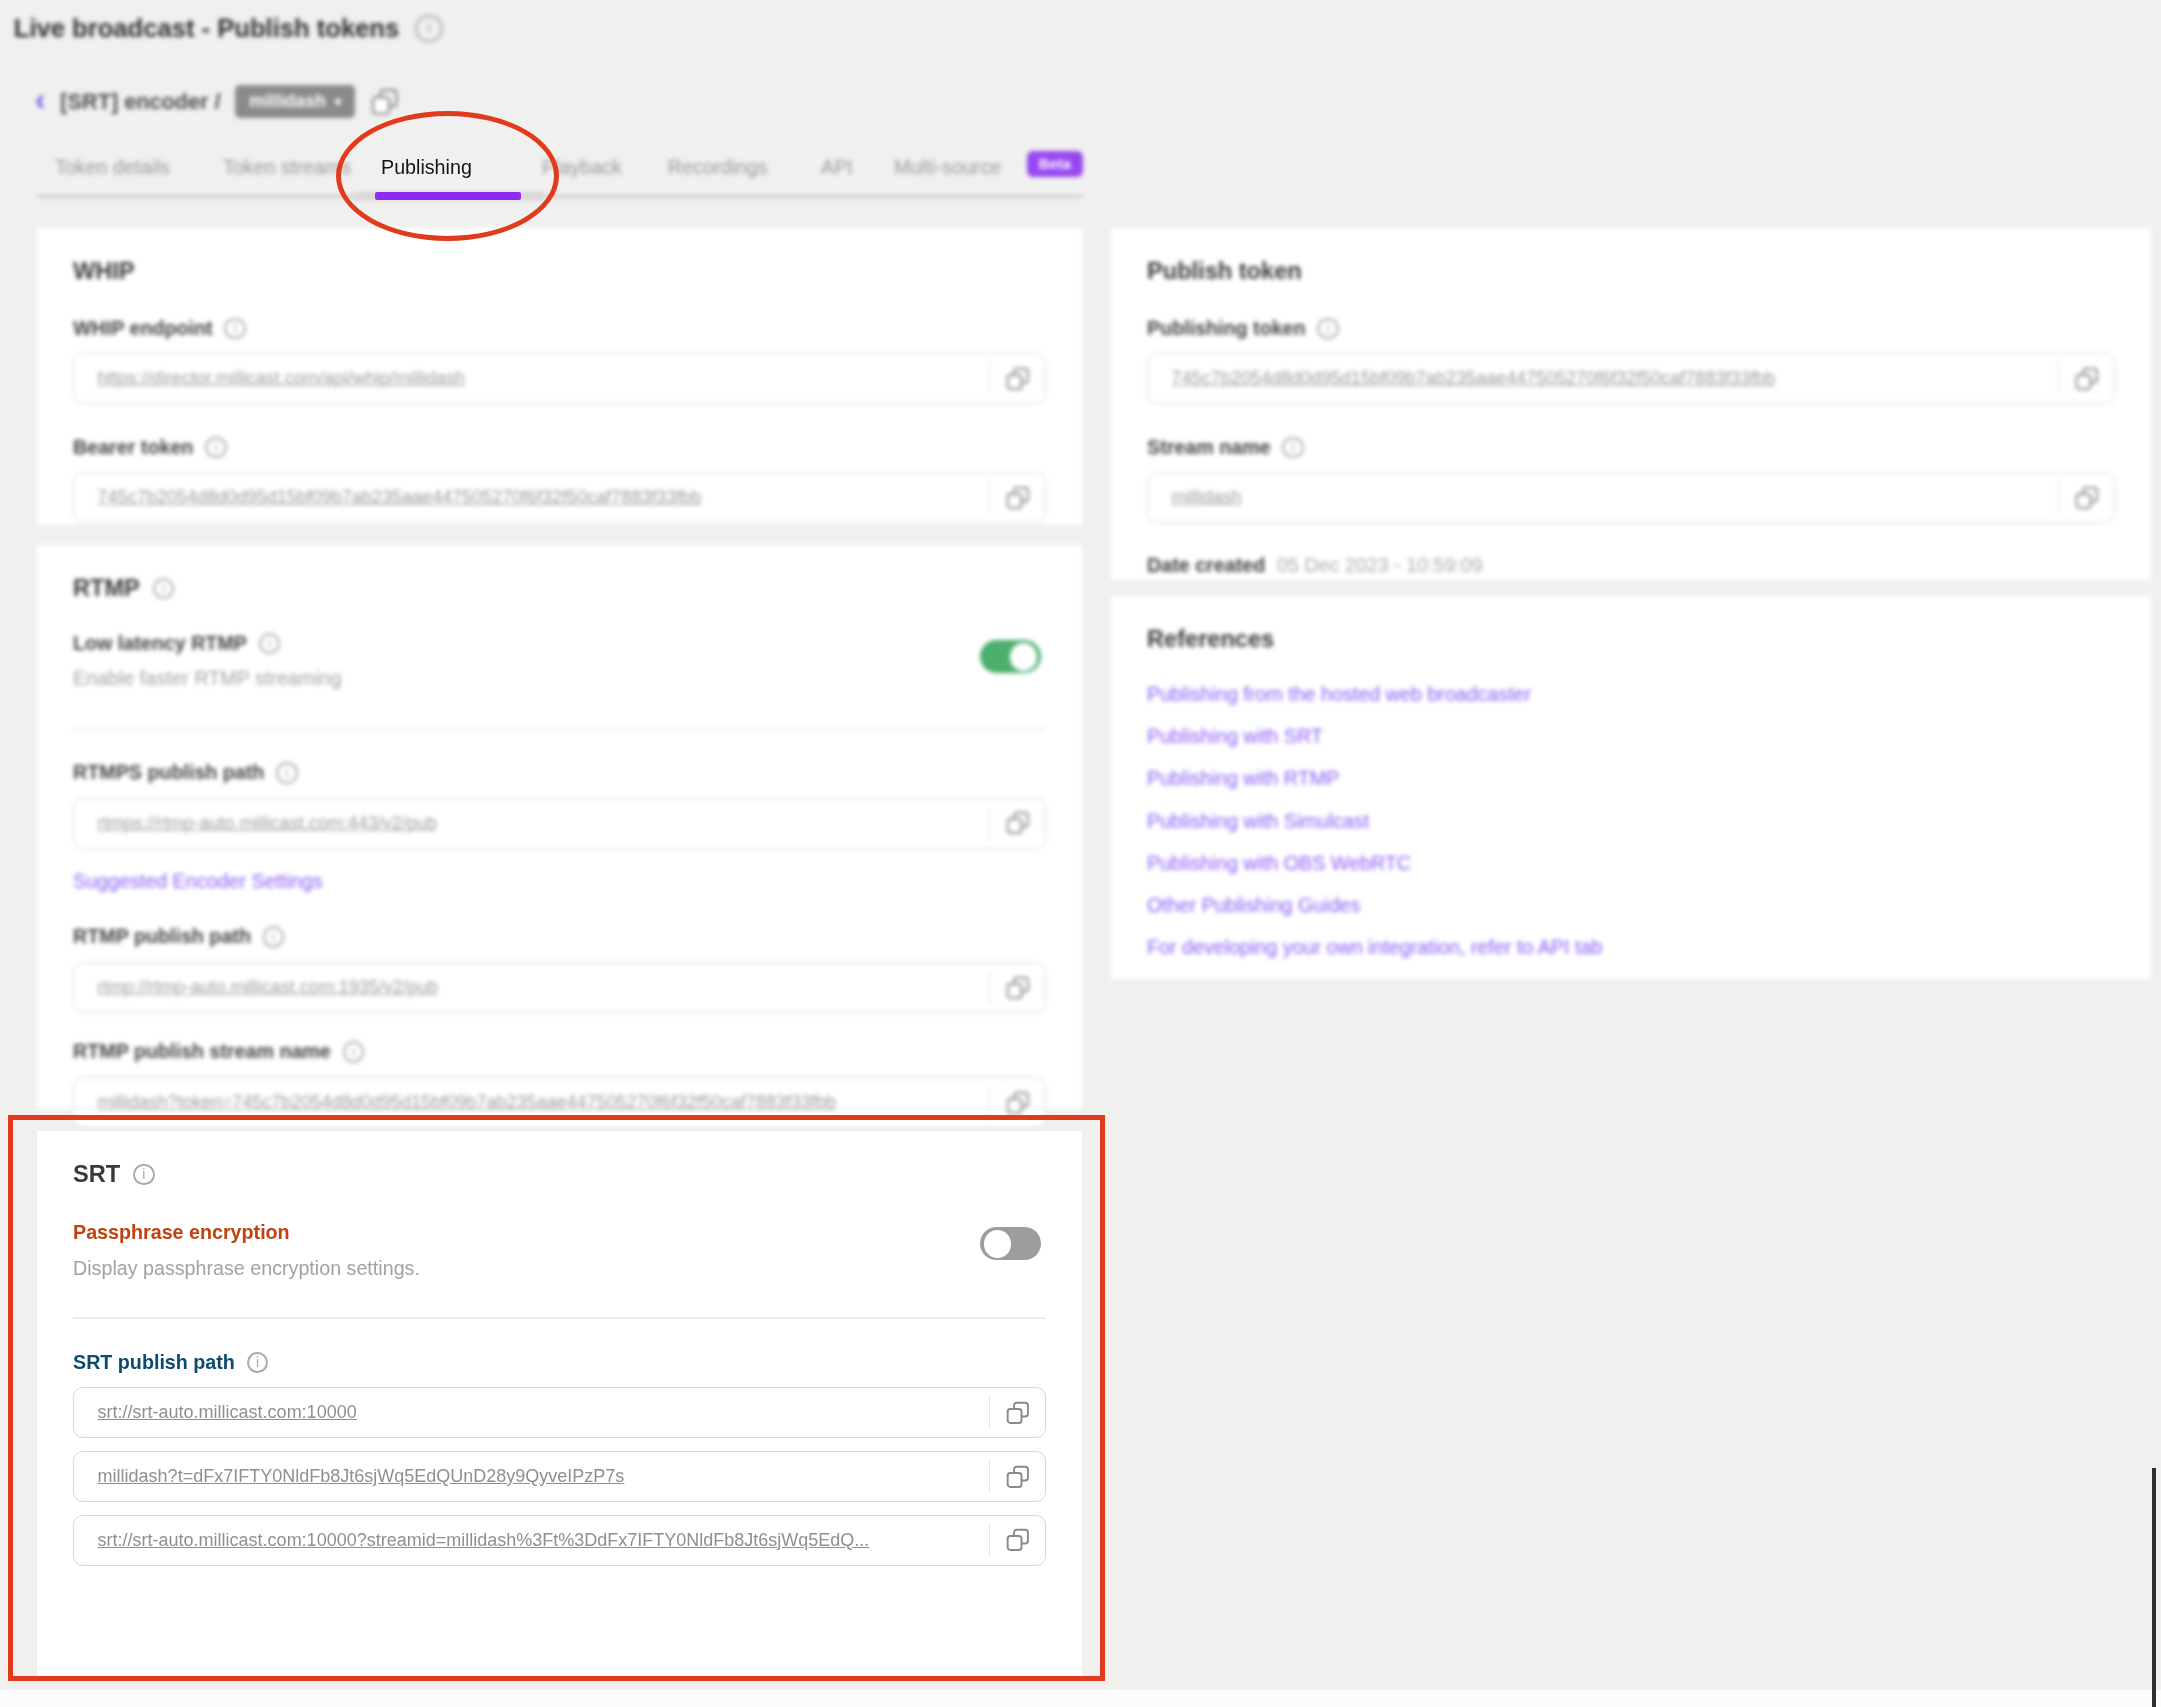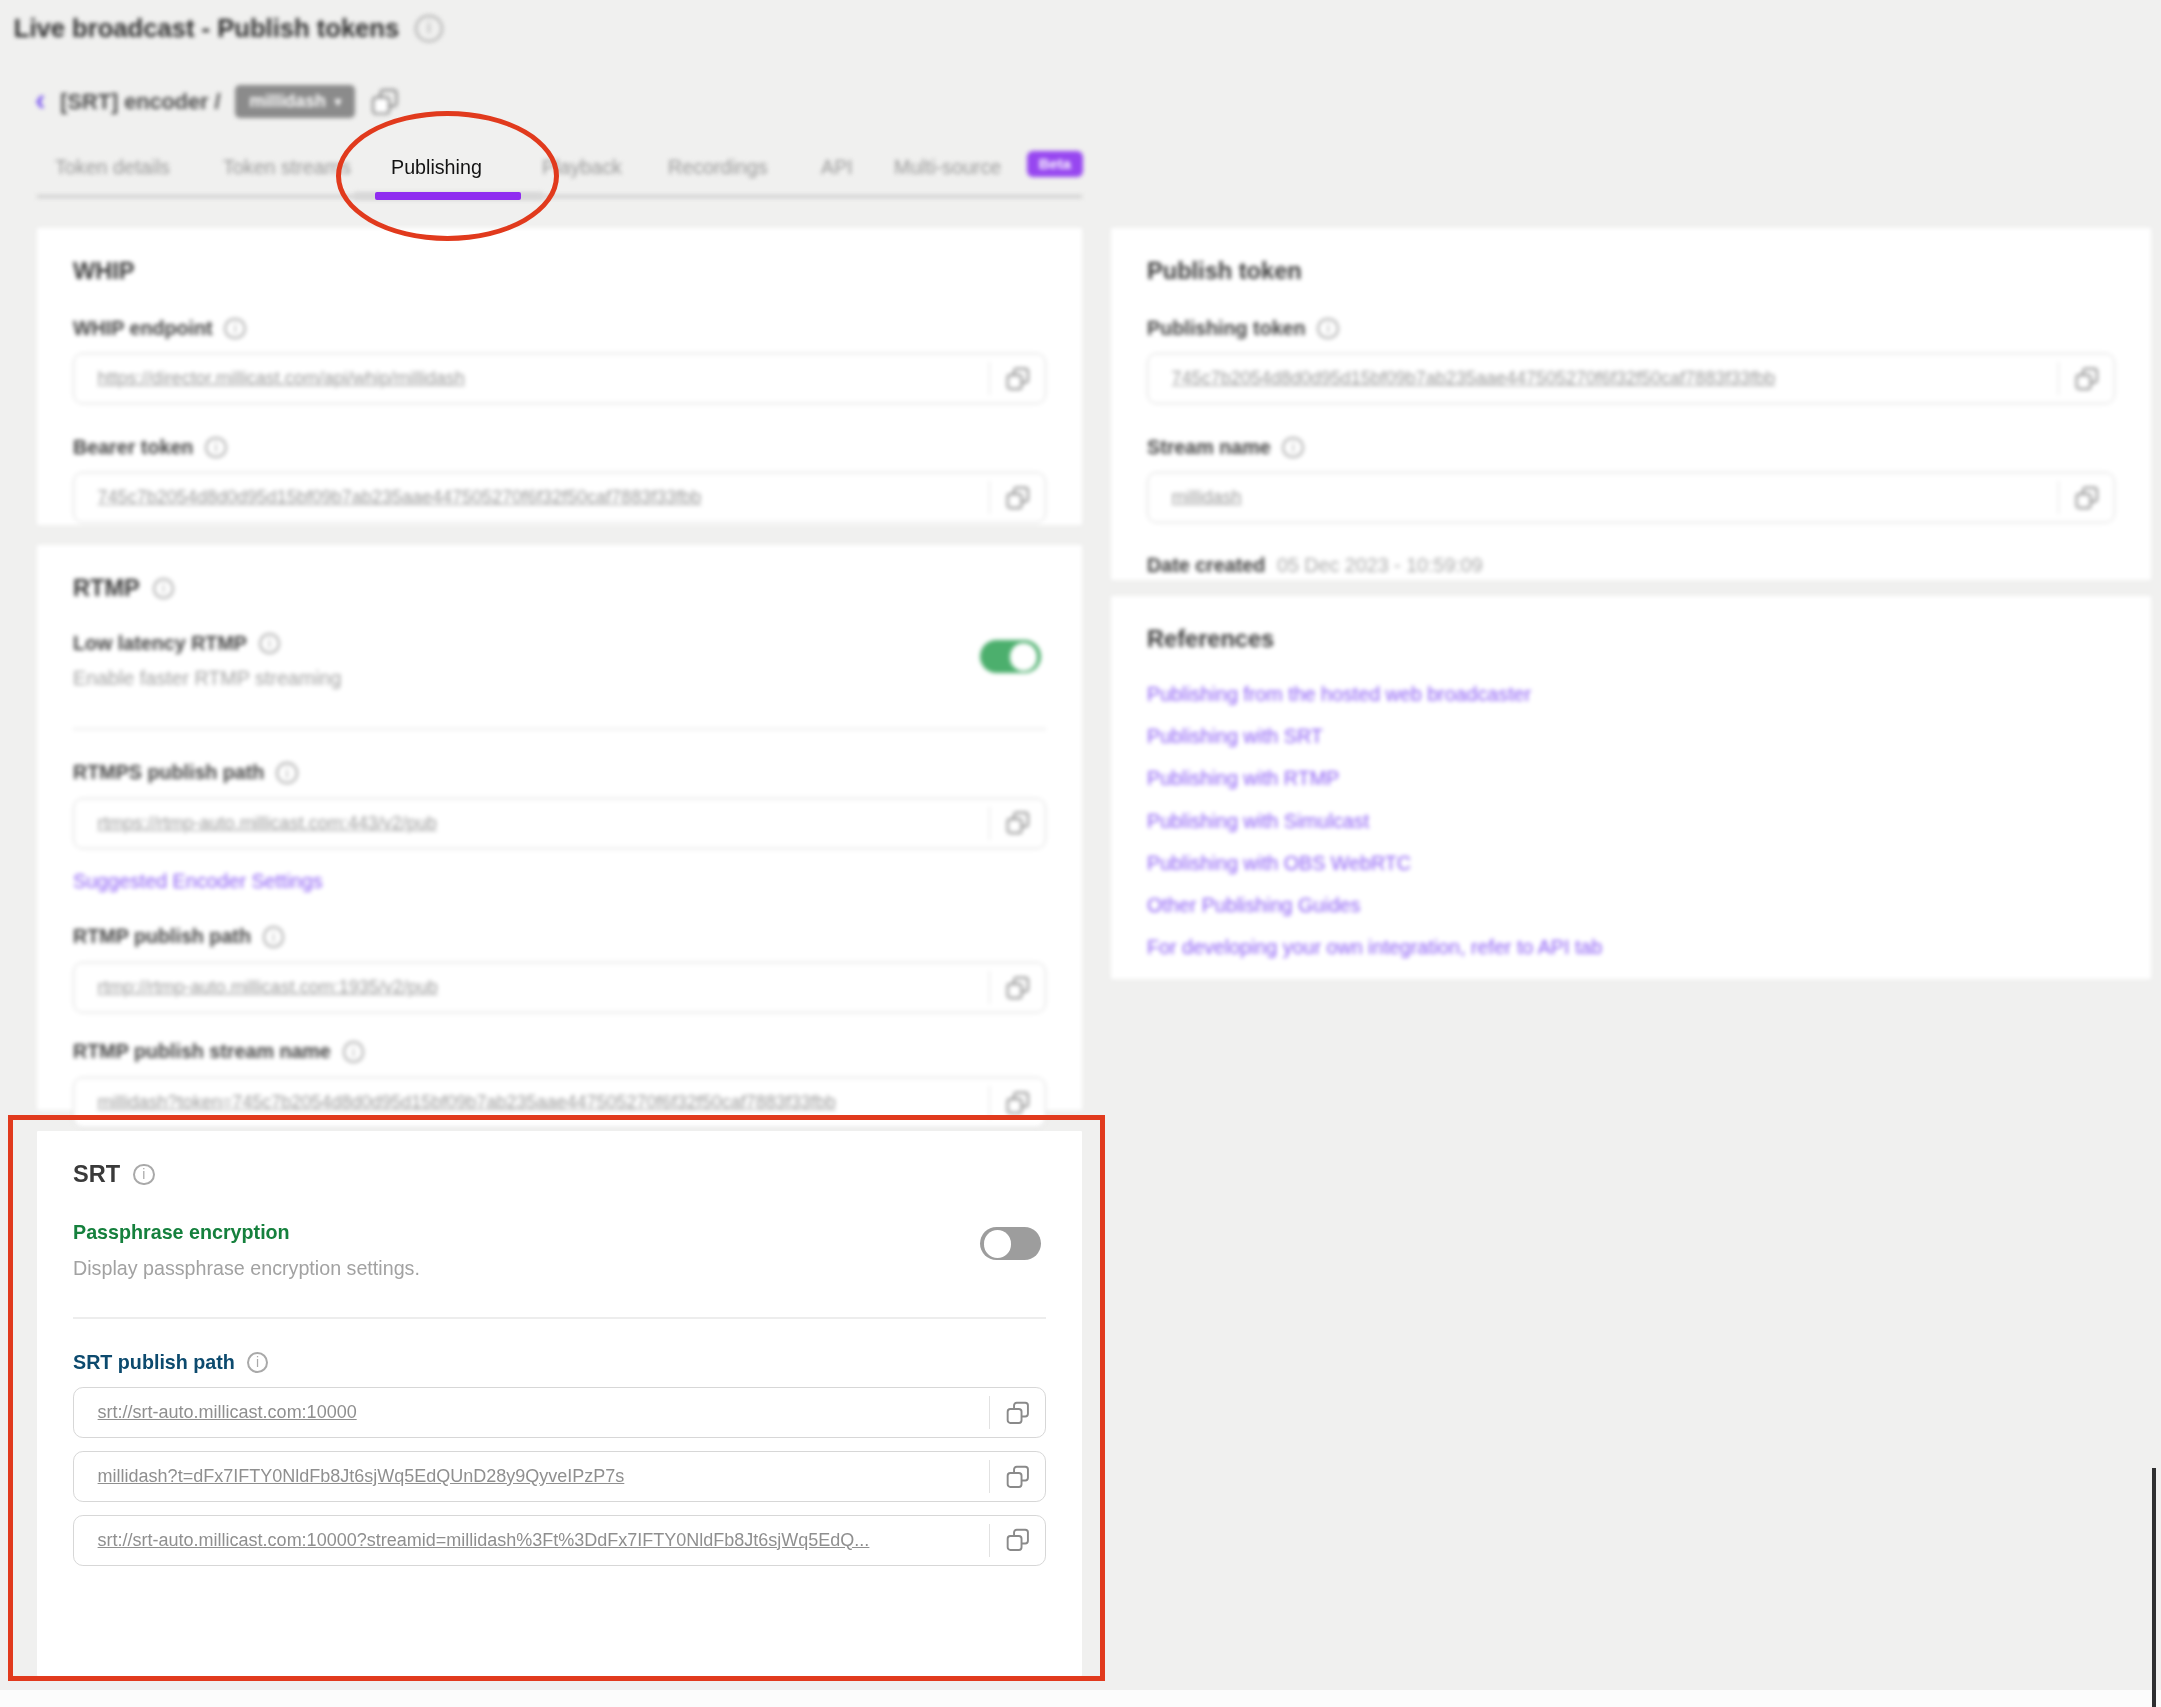--- a/index.html
+++ b/index.html
@@ -137,21 +137,21 @@
   </span>
   <button class="icon-btn">
     <svg class="copy-icon" width="29.6" height="29.6" viewBox="0 0 24 24">
         <use href="#copy-glyph"></use>
       </svg>
   </button>
 </div>
 
 <span class="tab blur" style="left:55px">Token details</span>
 <span class="tab blur" style="left:223px">Token streams</span>
-<span class="tab tab--active" style="left:391px">Publishing</span>
+<span class="tab tab--active" style="left:381px">Publishing</span>
 <span class="tab blur" style="left:542px">Playback</span>
 <span class="tab blur" style="left:668px">Recordings</span>
 <span class="tab blur" style="left:821px">API</span>
 <span class="tab blur" style="left:894px">Multi-source</span>
 <span class="beta-badge blur">Beta</span>
 <div class="tab-track blur"></div>
 <div class="tab-indicator-bg blur"></div>
 <div class="tab-indicator"></div>
 
 <section class="card card--whip blur">
@@ -241,21 +241,21 @@
     </button>
   </div>
 </section>
 
 <section class="card card--srt">
   <div class="card-title-row">
     <h2 class="card-title">SRT</h2>
     <span class="info-icon"></span>
   </div>
   <div class="label-row" style="margin-top:33px">
-    <span class="field-label" style="color:#15803d">Passphrase encryption</span>
+    <span class="field-label" style="color:#c2410c">Passphrase encryption</span>
   </div>
   <div class="desc-text">Display passphrase encryption settings.</div>
   <div class="toggle toggle--srt">
     <span class="knob"></span>
   </div>
   <div class="divider"></div>
   <div class="label-row" style="margin-top:31.5px">
     <span class="field-label" style="color:#0c4a6e">SRT publish path</span>
     <span class="info-icon"></span>
   </div>

